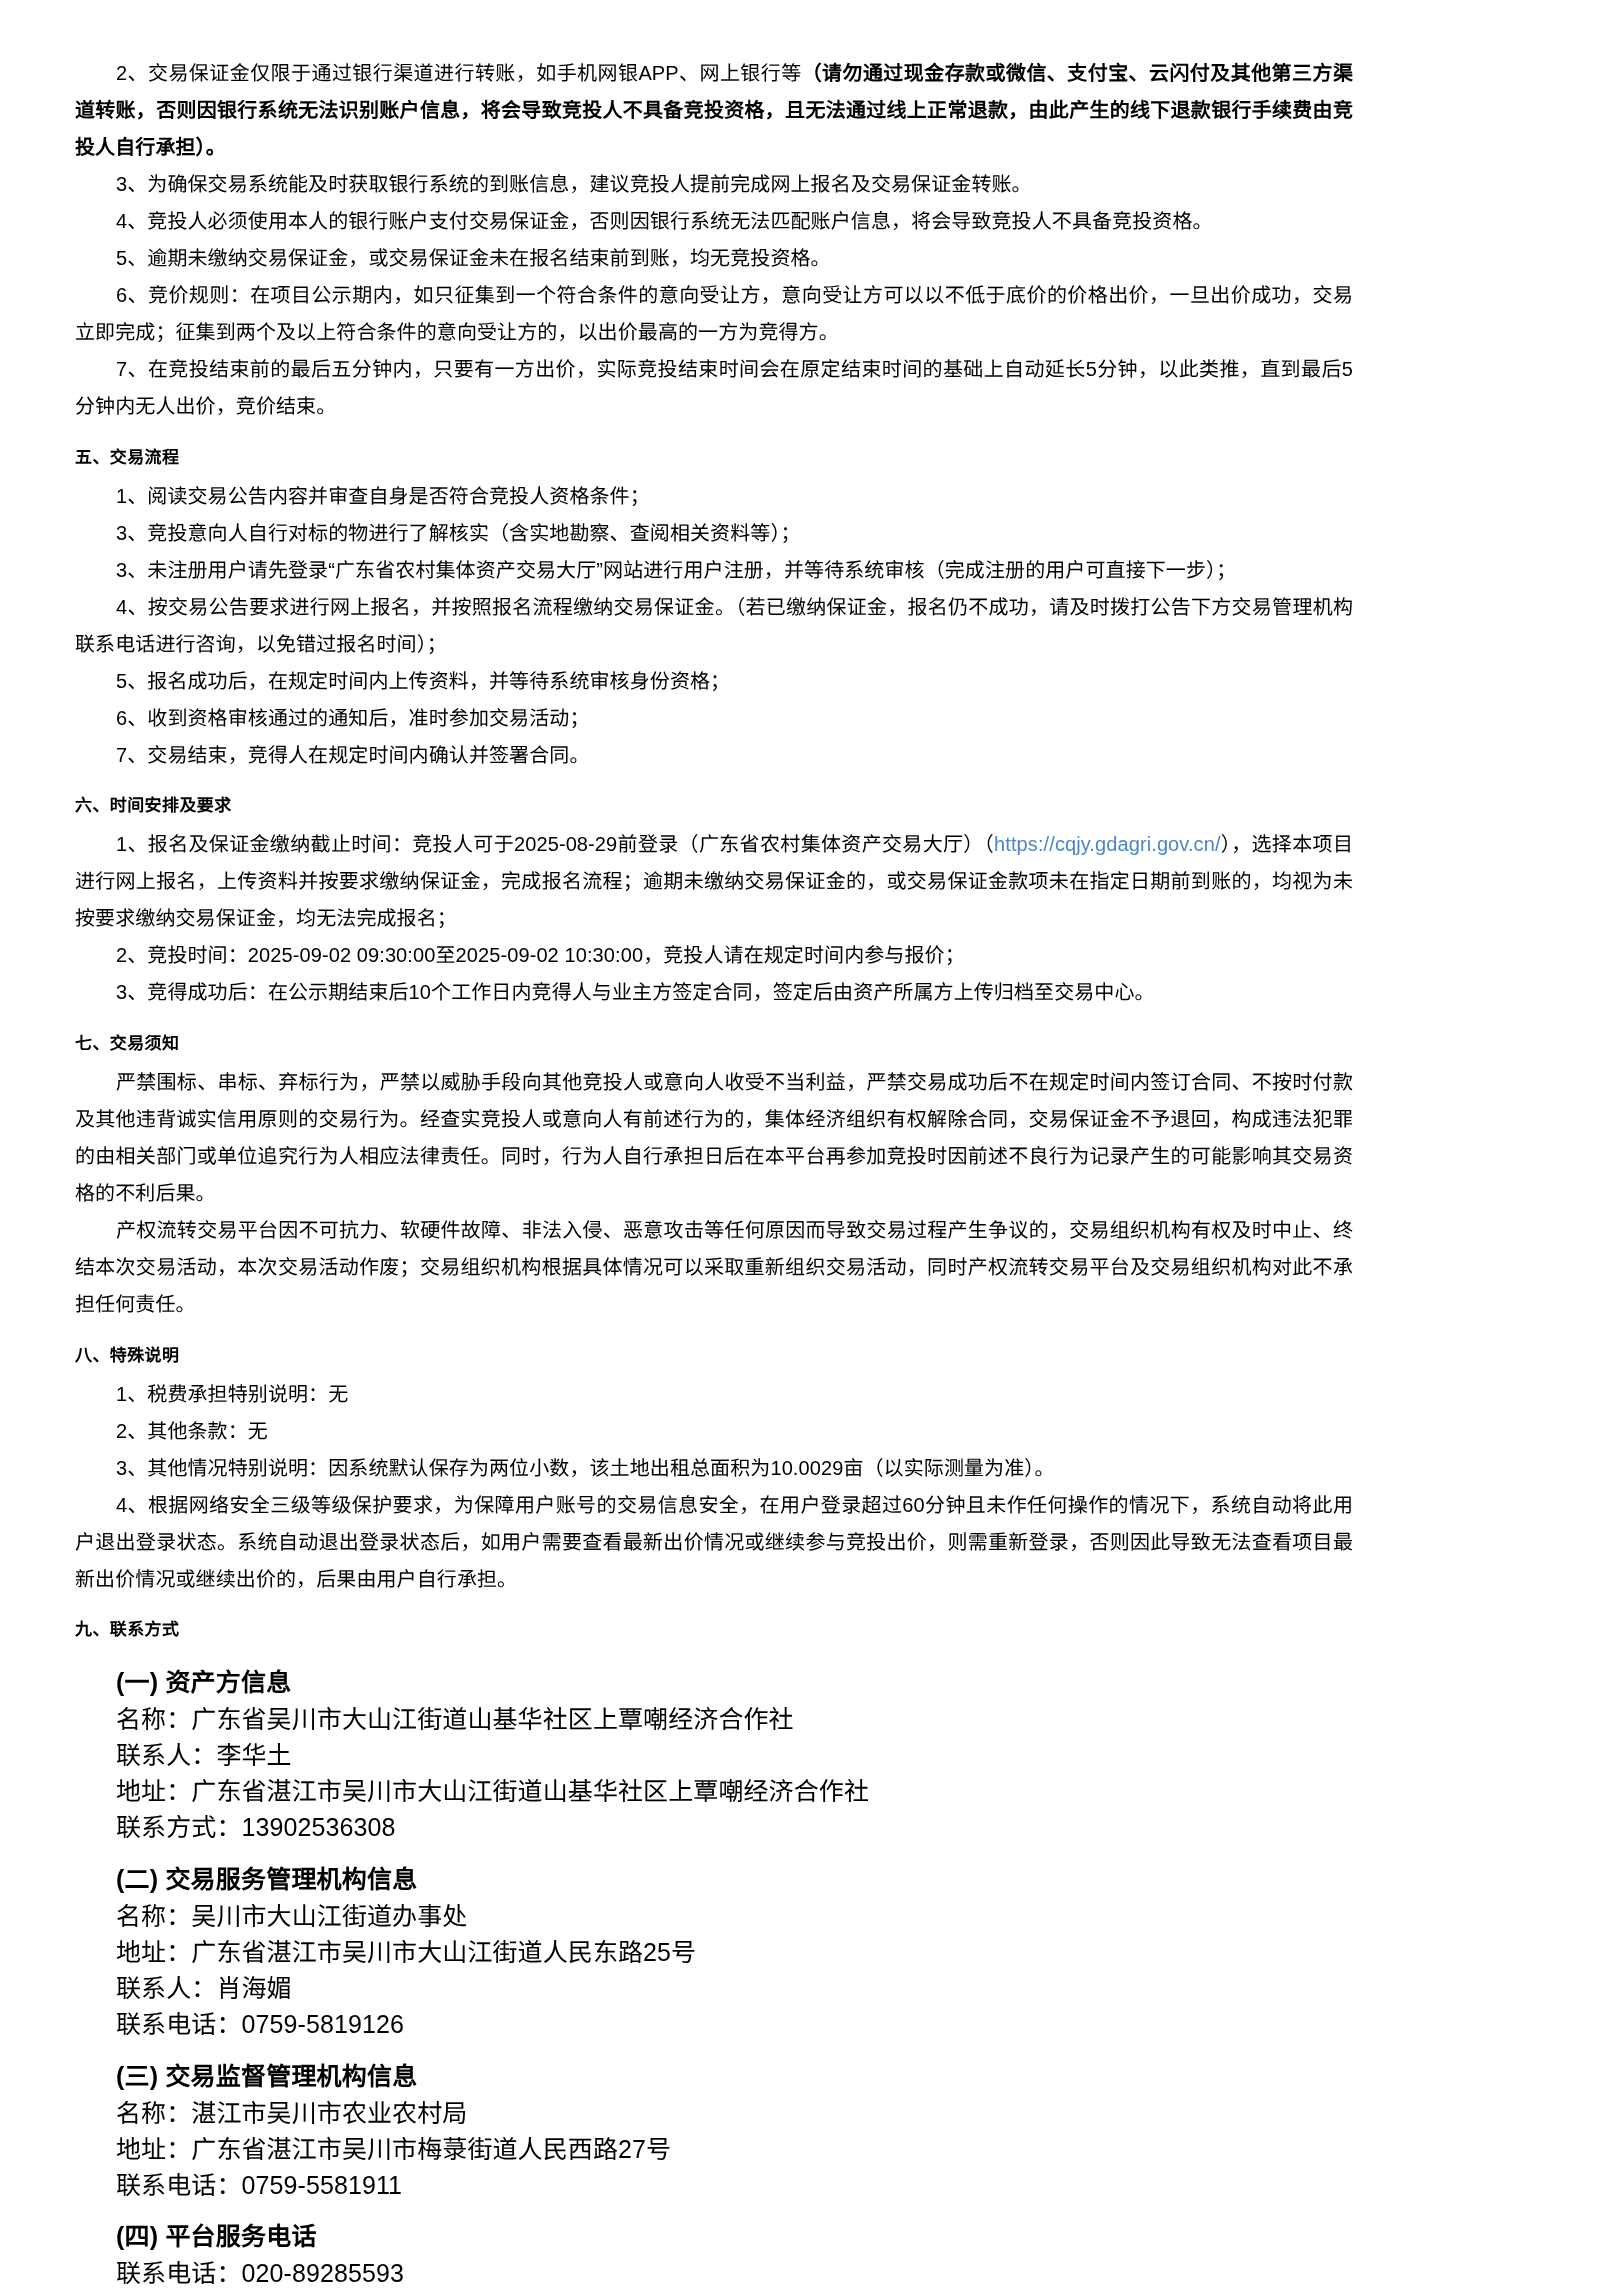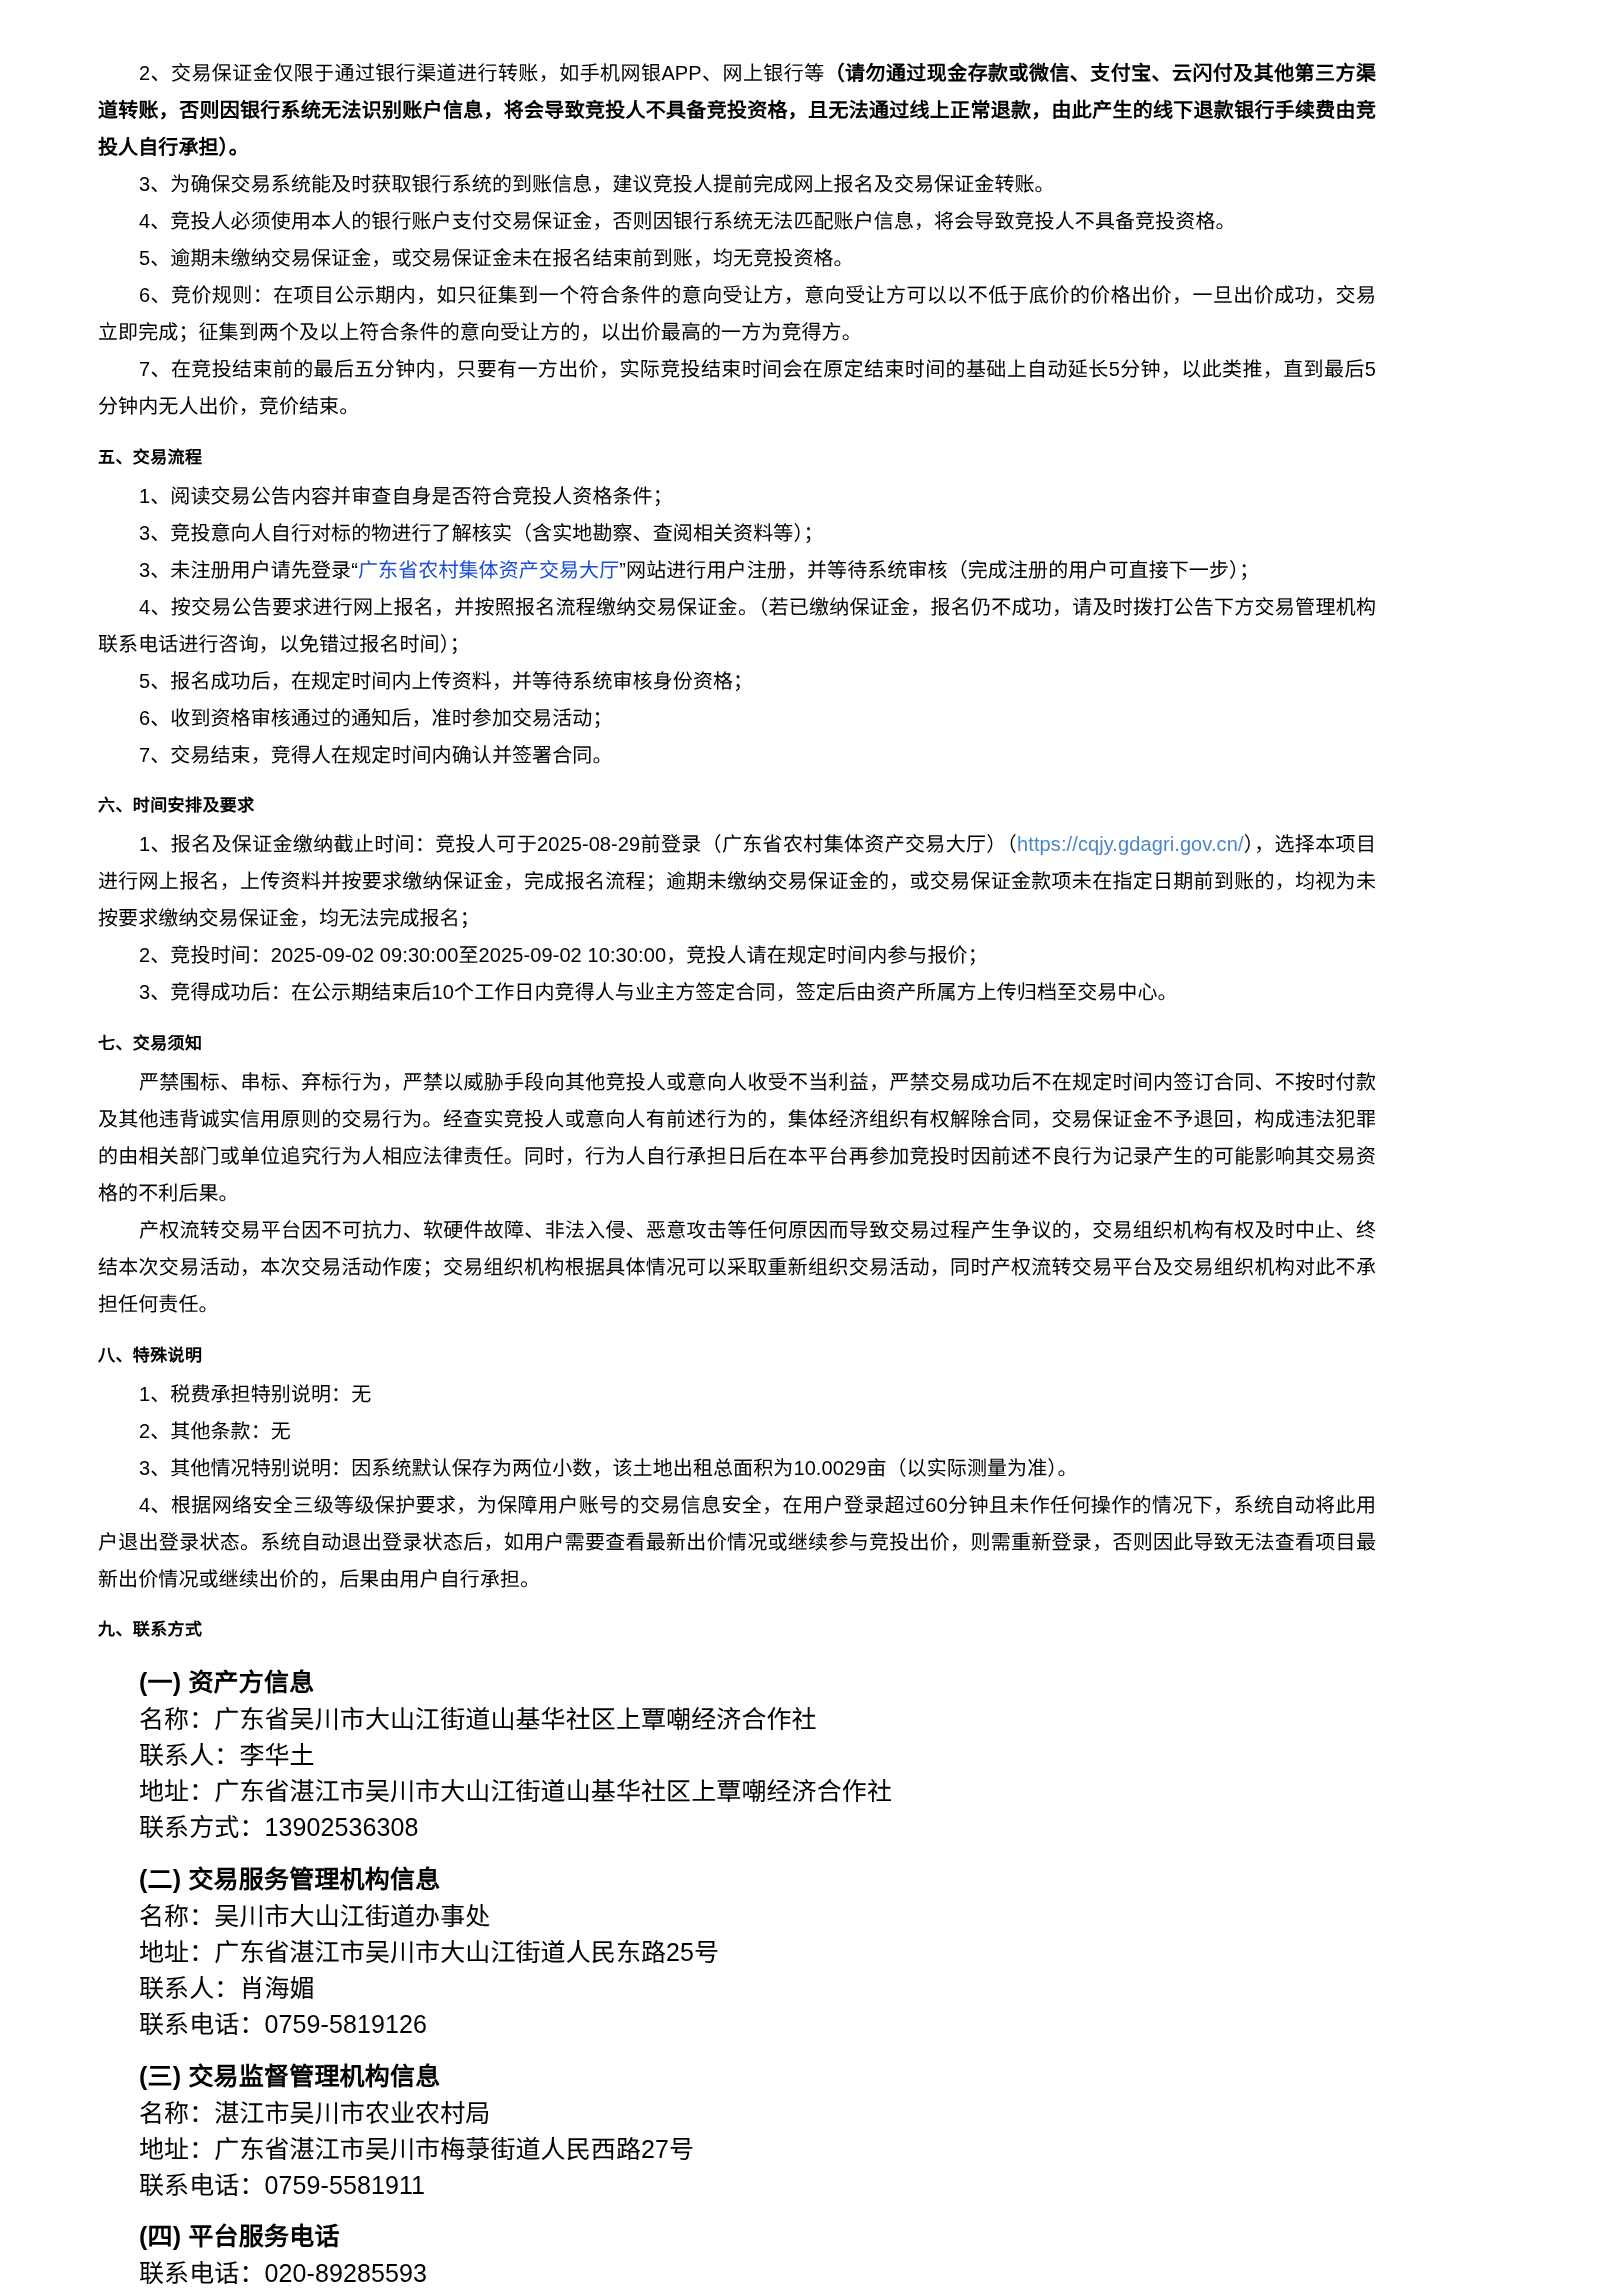--- a/index.html
+++ b/index.html
@@ -11,21 +11,21 @@
   body {
     font-family: "Liberation Sans", "DejaVu Sans", sans-serif;
     color: #000000;
   }
   .page {
     width: 1623px;
     height: 2293px;
     box-sizing: border-box;
     background: #ffffff;
     position: relative;
-    padding: 55px 173px 0 98px;
+    padding: 55px 173px 0 75px;
   }
   .doc {
     width: 1278px;
   }
   
   p {
     margin: 0 0 0 0;
     font-size: 20px;
     line-height: 37px;
     text-align: justify;
@@ -54,21 +54,21 @@
     text-indent: 41px;
     letter-spacing: 0.2px;
   }
   .contact-line {
     font-size: 25px;
     line-height: 36px;
     text-indent: 41px;
     margin: 0;
   }
   .link-blue {
-    color: #1d4ed8;
+    color: #000000;
     margin-top: 26px;
   }
   .url {
     color: #4a86c8;
   }
 </style>
 </head>
 <body>
 
 <div class="page">

